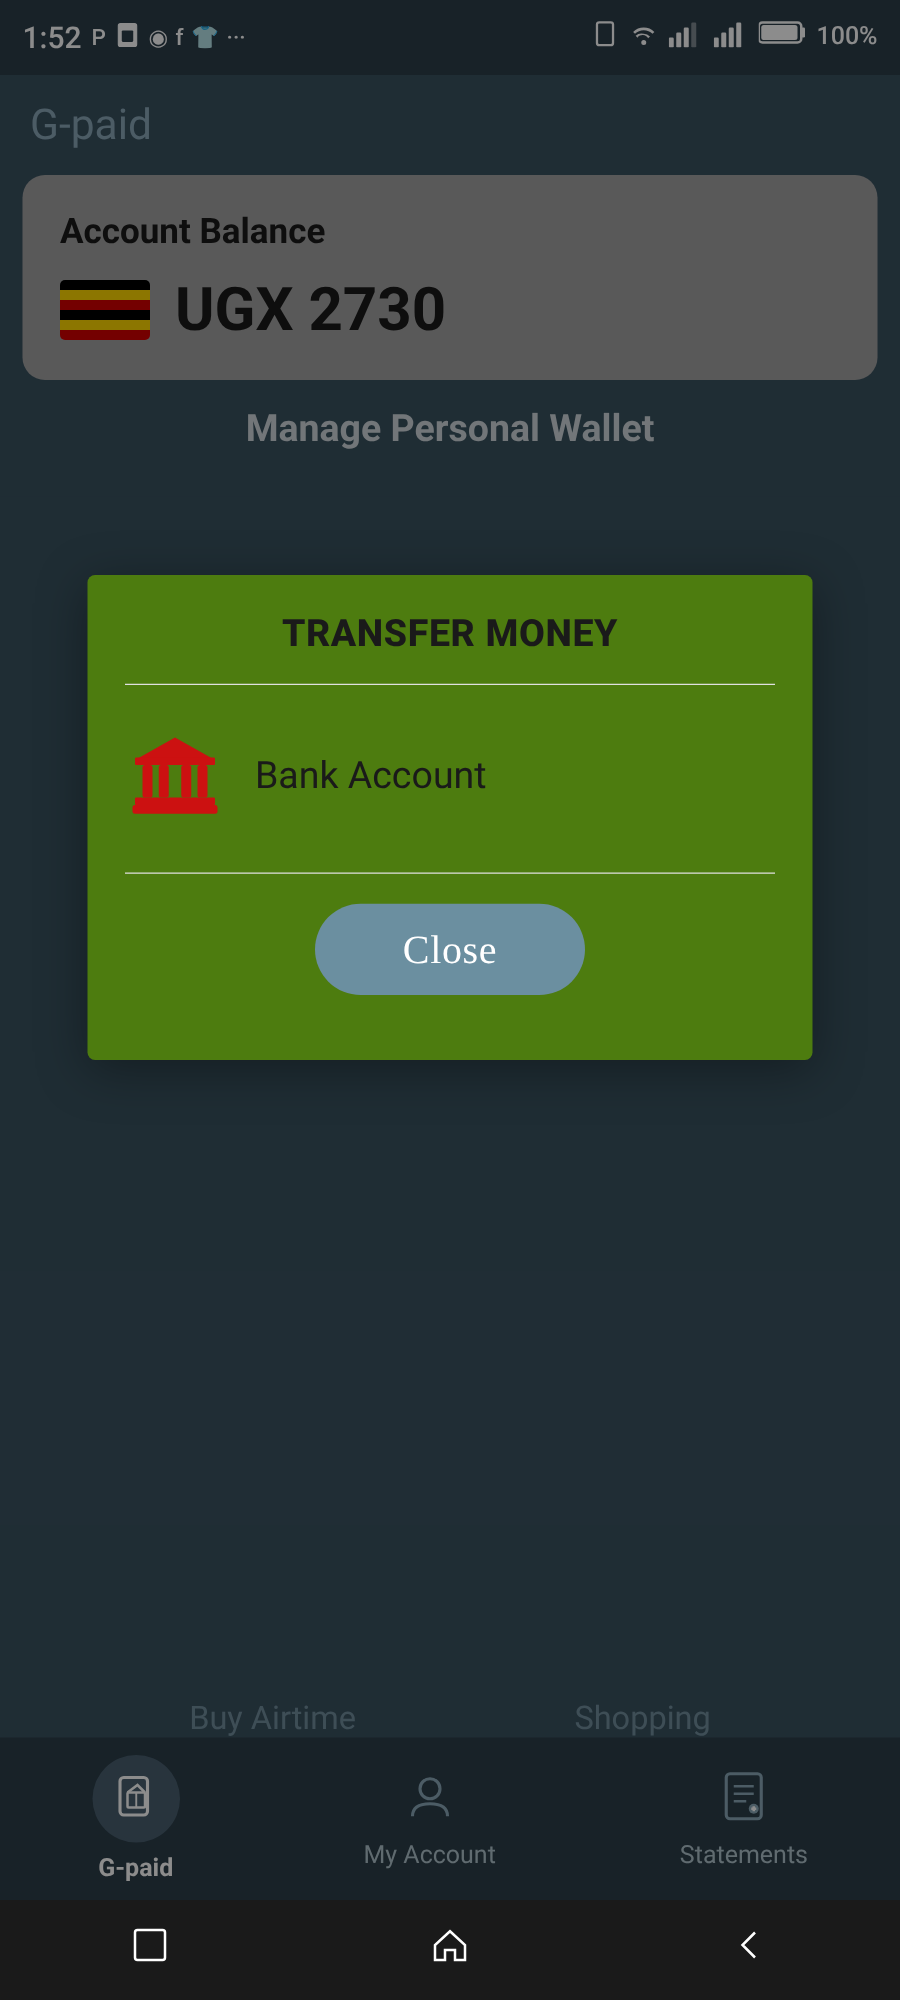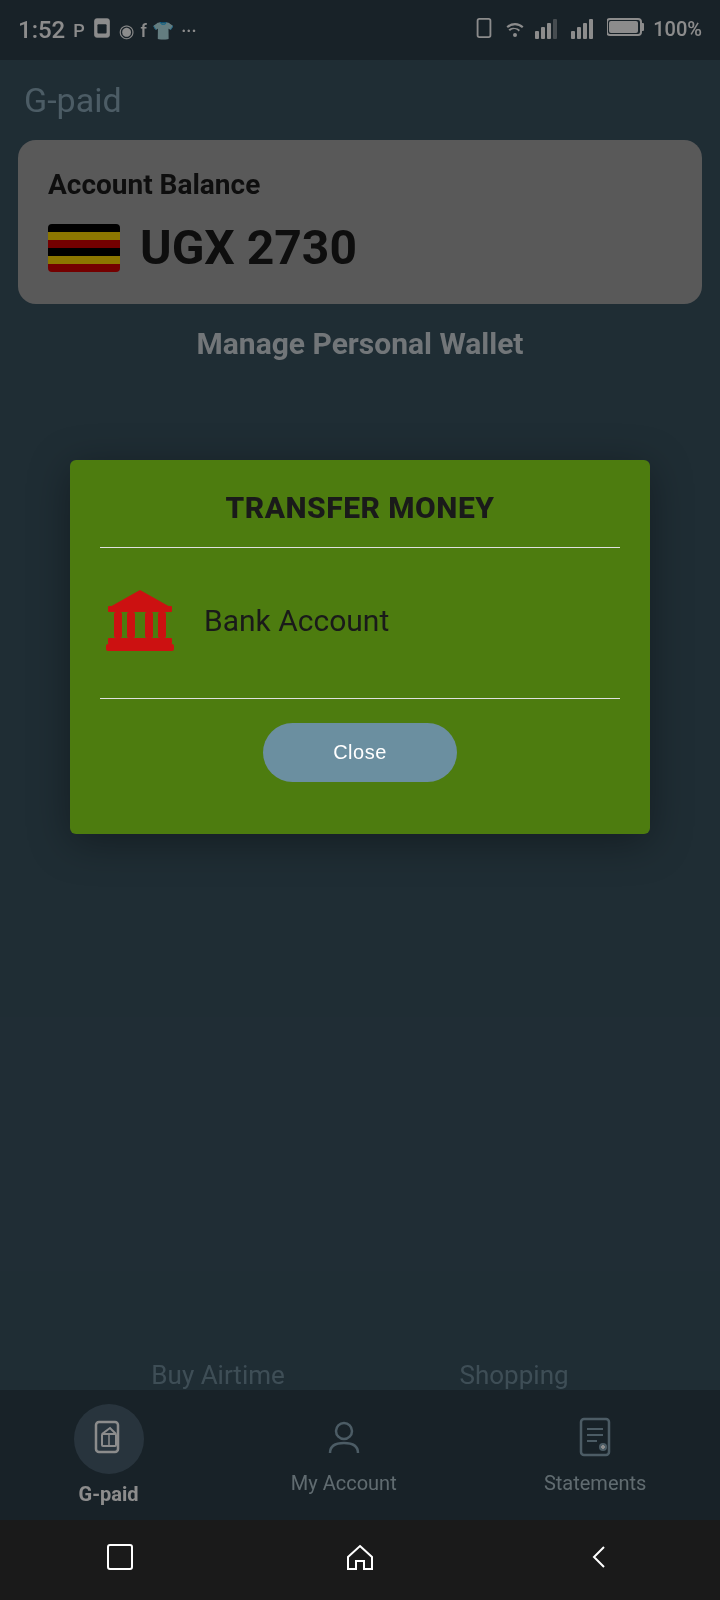--- a/index.html
+++ b/index.html
@@ -187,24 +187,25 @@
     }
 
     .close-btn {
       display: block;
       margin: 16px auto;
       background: #6b8fa0;
       color: white;
       border: none;
       border-radius: 40px;
       padding: 18px 70px;
-      font-size: 20px;
+      font-size: 32px;
       font-weight: 500;
       cursor: pointer;
       letter-spacing: 0.5px;
+      font-family: Liberation Serif, serif;
     }
 
     
     .bottom-actions {
       position: absolute;
       bottom: 210px;
       width: 100%;
       display: flex;
       justify-content: space-around;
       padding: 0 64px;

